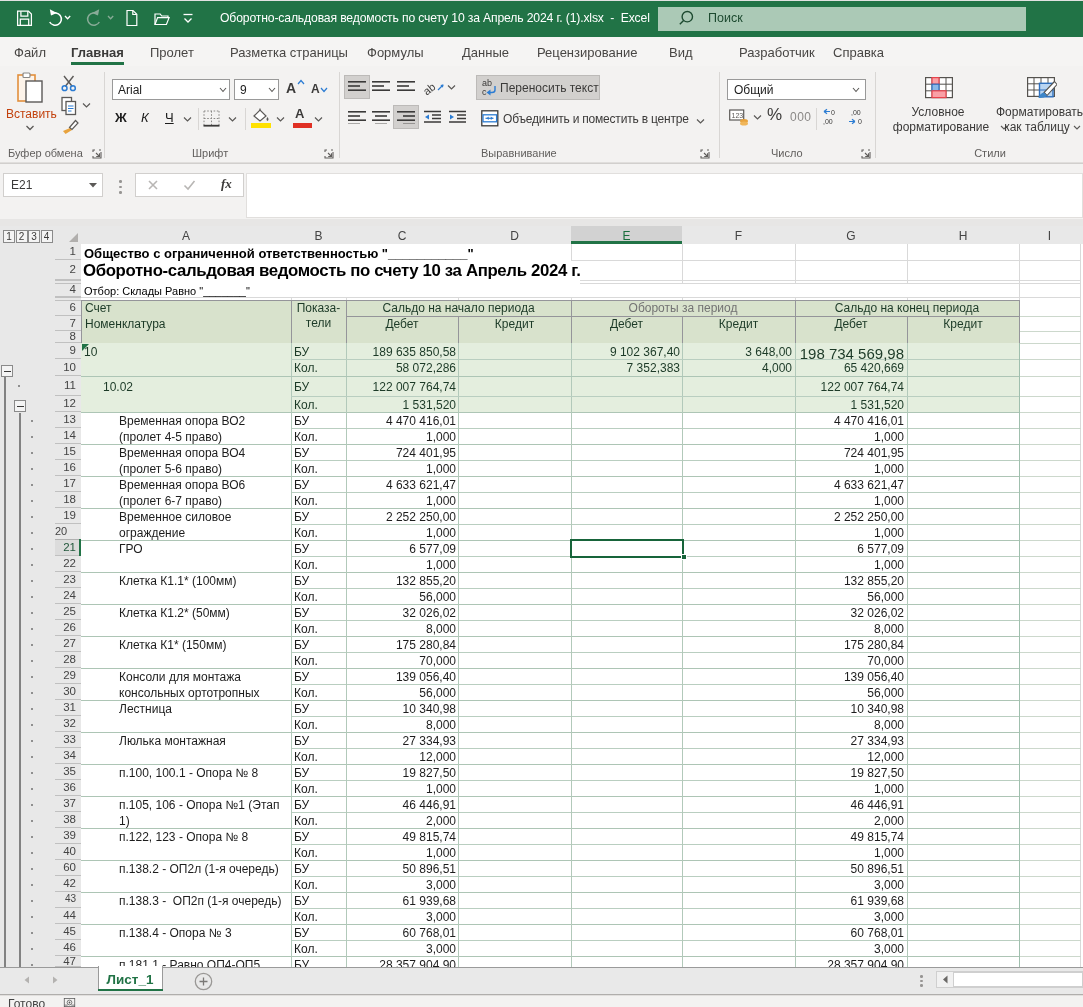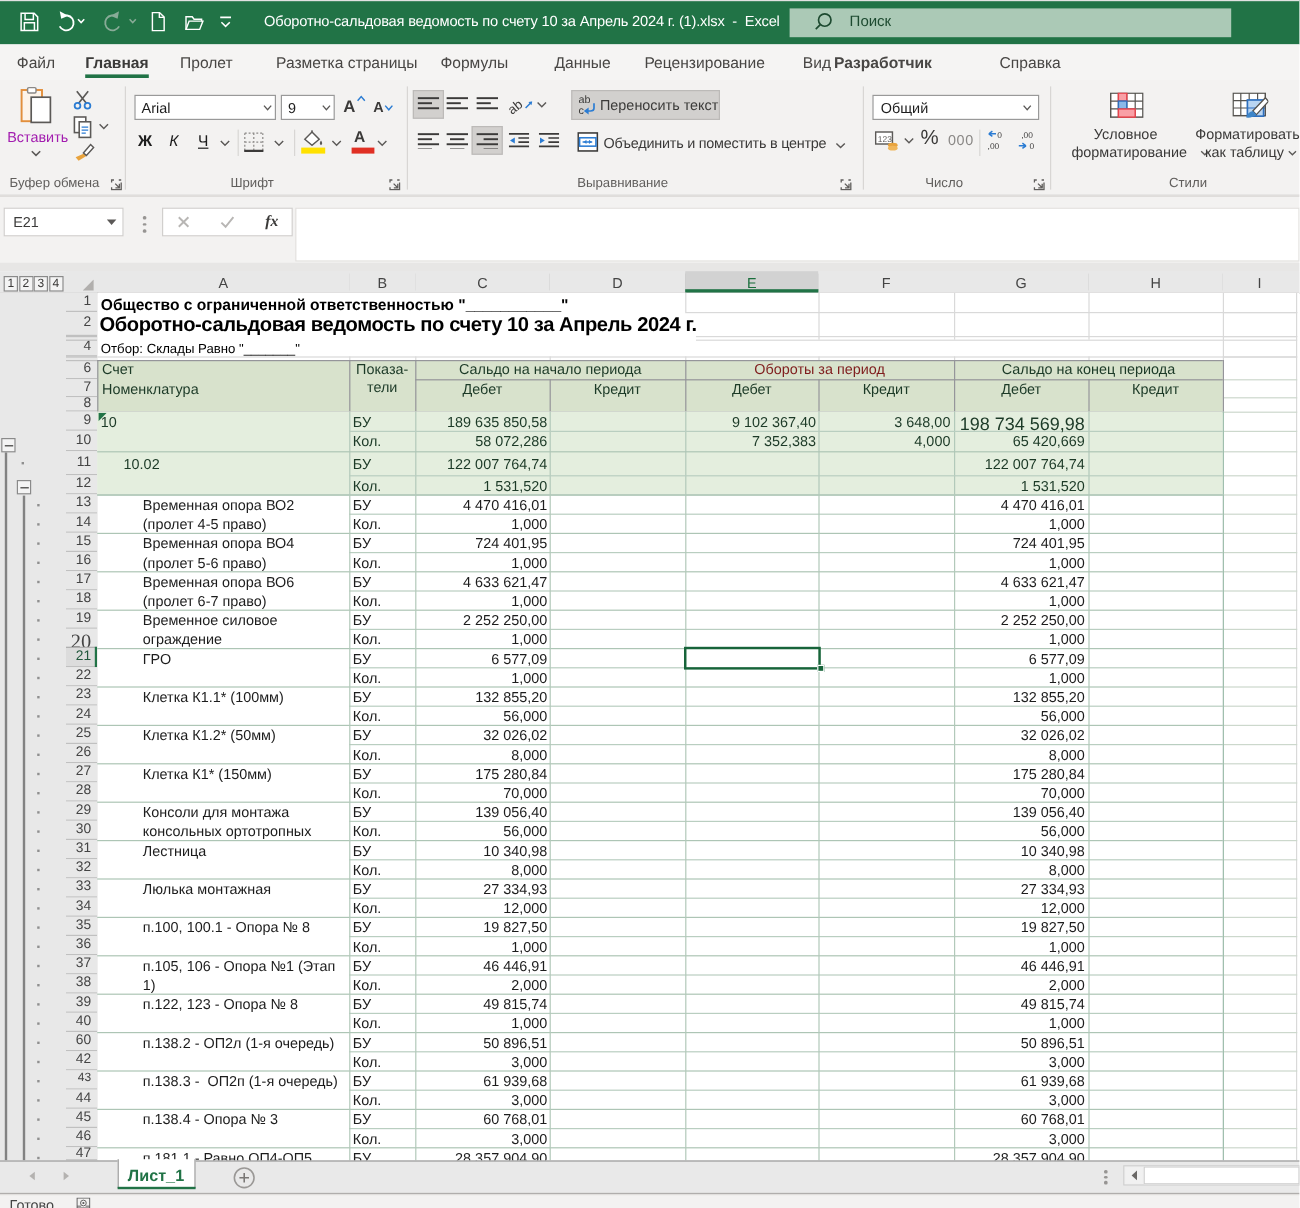--- a/index.html
+++ b/index.html
@@ -41,36 +41,36 @@
 <div style="position:absolute;left:708px;top:11px;font-size:12.5px;color:#1d4a30;white-space:pre;">Поиск</div>
 <div style="position:absolute;left:0px;top:37px;width:1083px;height:29px;background:#f5f4f3;"></div>
 <div style="position:absolute;left:14px;top:45px;font-size:13px;color:#484644;white-space:pre;font-weight:normal;">Файл</div>
 <div style="position:absolute;left:71px;top:45px;font-size:13px;color:#3b3a39;white-space:pre;font-weight:bold;">Главная</div>
 <div style="position:absolute;left:150px;top:45px;font-size:13px;color:#484644;white-space:pre;font-weight:normal;">Пролет</div>
 <div style="position:absolute;left:230px;top:45px;font-size:13px;color:#484644;white-space:pre;font-weight:normal;">Разметка страницы</div>
 <div style="position:absolute;left:367px;top:45px;font-size:13px;color:#484644;white-space:pre;font-weight:normal;">Формулы</div>
 <div style="position:absolute;left:462px;top:45px;font-size:13px;color:#484644;white-space:pre;font-weight:normal;">Данные</div>
 <div style="position:absolute;left:537px;top:45px;font-size:13px;color:#484644;white-space:pre;font-weight:normal;">Рецензирование</div>
 <div style="position:absolute;left:669px;top:45px;font-size:13px;color:#484644;white-space:pre;font-weight:normal;">Вид</div>
-<div style="position:absolute;left:695px;top:45px;font-size:13px;color:#484644;white-space:pre;font-weight:bold;">Разработчик</div>
+<div style="position:absolute;left:739px;top:45px;font-size:13px;color:#484644;white-space:pre;font-weight:normal;">Разработчик</div>
 <div style="position:absolute;left:833px;top:45px;font-size:13px;color:#484644;white-space:pre;font-weight:normal;">Справка</div>
 <div style="position:absolute;left:71px;top:61.5px;width:53px;height:3px;background:#217346;"></div>
 <div style="position:absolute;left:0px;top:66px;width:1083px;height:97px;background:#f3f2f1;"></div>
 <div style="position:absolute;left:0px;top:162px;width:1083px;height:1px;background:#e0dedc;"></div>
 <div style="position:absolute;left:0px;top:163px;width:1083px;height:1px;background:#d1cfcd;"></div>
 <div style="position:absolute;left:103.5px;top:72px;width:1px;height:86px;background:#d8d6d4;"></div>
 <div style="position:absolute;left:339px;top:72px;width:1px;height:86px;background:#d8d6d4;"></div>
 <div style="position:absolute;left:719px;top:72px;width:1px;height:86px;background:#d8d6d4;"></div>
 <div style="position:absolute;left:875px;top:72px;width:1px;height:86px;background:#d8d6d4;"></div>
 <svg style="position:absolute;left:14px;top:72px;" width="36" height="34" viewBox="0 0 36 34">
 <rect x="4" y="3" width="17" height="26" fill="#fdf4ea" stroke="#e28f3c" stroke-width="1.6"></rect>
 <rect x="9" y="1" width="7" height="4.5" rx="1" fill="#fff" stroke="#8a8886" stroke-width="1.2"></rect>
 <rect x="12" y="9" width="16" height="21" fill="#fff" stroke="#5b5957" stroke-width="1.4"></rect>
 </svg>
-<div style="position:absolute;left:6px;top:107px;font-size:12px;color:#a21caf;white-space:pre;">Вставить</div>
+<div style="position:absolute;left:6px;top:107px;font-size:12px;color:#c2410c;white-space:pre;">Вставить</div>
 <svg style="position:absolute;left:25px;top:124px;" width="10" height="8" viewBox="0 0 10 8">
     <path d="M1.5 2 L5 5.5 L8.5 2" fill="none" stroke="#5b5957" stroke-width="1.3"></path>
   </svg>
 <svg style="position:absolute;left:60px;top:74px;" width="18" height="18" viewBox="0 0 18 18">
 <path d="M4 2 L12.3 12.5 M13.5 2 L5.2 12.5" stroke="#5b5957" stroke-width="1.4" fill="none"></path>
 <circle cx="4.6" cy="14.2" r="2.4" fill="none" stroke="#2b7cd3" stroke-width="1.5"></circle>
 <circle cx="12.9" cy="14.2" r="2.4" fill="none" stroke="#2b7cd3" stroke-width="1.5"></circle>
   </svg>
 <svg style="position:absolute;left:60px;top:96px;" width="20" height="20" viewBox="0 0 20 20">
 <rect x="2" y="1.5" width="9.5" height="13" fill="#fff" stroke="#5b5957" stroke-width="1.3"></rect>
@@ -383,21 +383,21 @@
 <div style="position:absolute;left:55px;top:491px;width:26px;height:1px;background:#c0c0c0;"></div>
 <div style="position:absolute;left:55px;top:477.0px;width:21px;text-align:right;font-size:11.5px;color:#444;">17</div>
 <div style="position:absolute;left:55px;top:492px;width:26px;height:16px;background:#e8e8e8;"></div>
 <div style="position:absolute;left:55px;top:507px;width:26px;height:1px;background:#c0c0c0;"></div>
 <div style="position:absolute;left:55px;top:493.0px;width:21px;text-align:right;font-size:11.5px;color:#444;">18</div>
 <div style="position:absolute;left:55px;top:508px;width:26px;height:16px;background:#e8e8e8;"></div>
 <div style="position:absolute;left:55px;top:523px;width:26px;height:1px;background:#c0c0c0;"></div>
 <div style="position:absolute;left:55px;top:509.0px;width:21px;text-align:right;font-size:11.5px;color:#444;">19</div>
 <div style="position:absolute;left:55px;top:524px;width:26px;height:16px;background:#e8e8e8;"></div>
 <div style="position:absolute;left:55px;top:539px;width:26px;height:1px;background:#c0c0c0;"></div>
-<div style="position:absolute;left:55px;top:525.0px;width:21px;text-align:right;font-size:17px;color:#444;font-family:Liberation Serif, serif;">20</div>
+<div style="position:absolute;left:55px;top:525.0px;width:21px;text-align:left;font-size:11px;color:#444;">20</div>
 <div style="position:absolute;left:55px;top:540px;width:26px;height:16px;background:#dcdcdc;"></div>
 <div style="position:absolute;left:55px;top:555px;width:26px;height:1px;background:#c0c0c0;"></div>
 <div style="position:absolute;left:55px;top:541.0px;width:21px;text-align:right;font-size:11.5px;color:#21573b;">21</div>
 <div style="position:absolute;left:55px;top:539px;width:26px;height:1px;background:#b0b0b0;"></div>
 <div style="position:absolute;left:79px;top:539px;width:2px;height:17px;background:#217346;"></div>
 <div style="position:absolute;left:55px;top:556px;width:26px;height:16px;background:#e8e8e8;"></div>
 <div style="position:absolute;left:55px;top:571px;width:26px;height:1px;background:#c0c0c0;"></div>
 <div style="position:absolute;left:55px;top:557.0px;width:21px;text-align:right;font-size:11.5px;color:#444;">22</div>
 <div style="position:absolute;left:55px;top:572px;width:26px;height:16px;background:#e8e8e8;"></div>
 <div style="position:absolute;left:55px;top:587px;width:26px;height:1px;background:#c0c0c0;"></div>
@@ -595,21 +595,21 @@
 <div style="position:absolute;left:795px;top:299.5px;width:1px;height:43.0px;background:#95959a;"></div>
 <div style="position:absolute;left:458px;top:316px;width:1px;height:26.5px;background:#95959a;"></div>
 <div style="position:absolute;left:682px;top:316px;width:1px;height:26.5px;background:#95959a;"></div>
 <div style="position:absolute;left:907px;top:316px;width:1px;height:26.5px;background:#95959a;"></div>
 <div style="position:absolute;left:1019px;top:299.5px;width:1px;height:43.0px;background:#95959a;"></div>
 <div style="position:absolute;left:85px;top:301px;font-size:12px;color:#1c3a27;white-space:pre;">Счет</div>
 <div style="position:absolute;left:85px;top:317px;font-size:12px;color:#1c3a27;white-space:pre;">Номенклатура</div>
 <div style="position:absolute;left:318.5px;top:301px;transform:translateX(-50%);font-size:12px;color:#1c3a27;white-space:pre;">Показа-</div>
 <div style="position:absolute;left:318.5px;top:316px;transform:translateX(-50%);font-size:12px;color:#1c3a27;white-space:pre;">тели</div>
 <div style="position:absolute;left:458.5px;top:301px;transform:translateX(-50%);font-size:12px;color:#1c3a27;white-space:pre;">Сальдо на начало периода</div>
-<div style="position:absolute;left:683.0px;top:301px;transform:translateX(-50%);font-size:12px;color:#7f1d1d;white-space:pre;">Обороты за период</div>
+<div style="position:absolute;left:683.0px;top:301px;transform:translateX(-50%);font-size:12px;color:#737373;white-space:pre;">Обороты за период</div>
 <div style="position:absolute;left:907.0px;top:301px;transform:translateX(-50%);font-size:12px;color:#1c3a27;white-space:pre;">Сальдо на конец периода</div>
 <div style="position:absolute;left:402px;top:317px;transform:translateX(-50%);font-size:12px;color:#1c3a27;white-space:pre;">Дебет</div>
 <div style="position:absolute;left:626.5px;top:317px;transform:translateX(-50%);font-size:12px;color:#1c3a27;white-space:pre;">Дебет</div>
 <div style="position:absolute;left:851px;top:317px;transform:translateX(-50%);font-size:12px;color:#1c3a27;white-space:pre;">Дебет</div>
 <div style="position:absolute;left:514.5px;top:317px;transform:translateX(-50%);font-size:12px;color:#1c3a27;white-space:pre;">Кредит</div>
 <div style="position:absolute;left:738.5px;top:317px;transform:translateX(-50%);font-size:12px;color:#1c3a27;white-space:pre;">Кредит</div>
 <div style="position:absolute;left:963px;top:317px;transform:translateX(-50%);font-size:12px;color:#1c3a27;white-space:pre;">Кредит</div>
 <div style="position:absolute;left:81px;top:342.5px;width:938px;height:69.5px;background:#e4eede;"></div>
 <div style="position:absolute;left:291px;top:342.5px;width:1px;height:69.5px;background:#b2c9ba;"></div>
 <div style="position:absolute;left:346px;top:342.5px;width:1px;height:69.5px;background:#b2c9ba;"></div>

